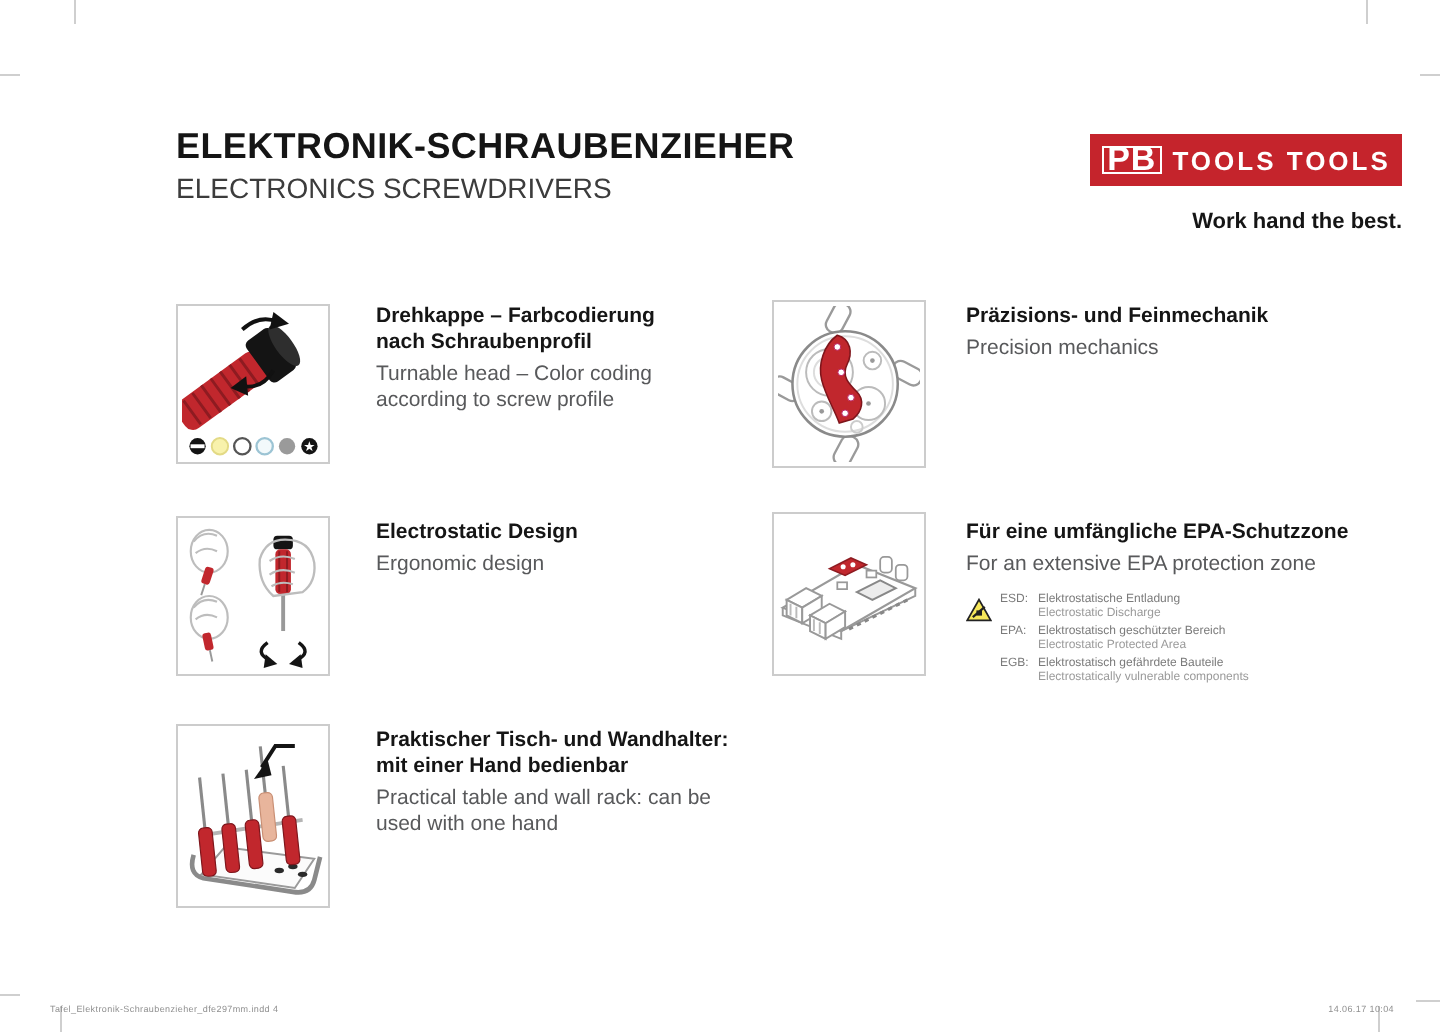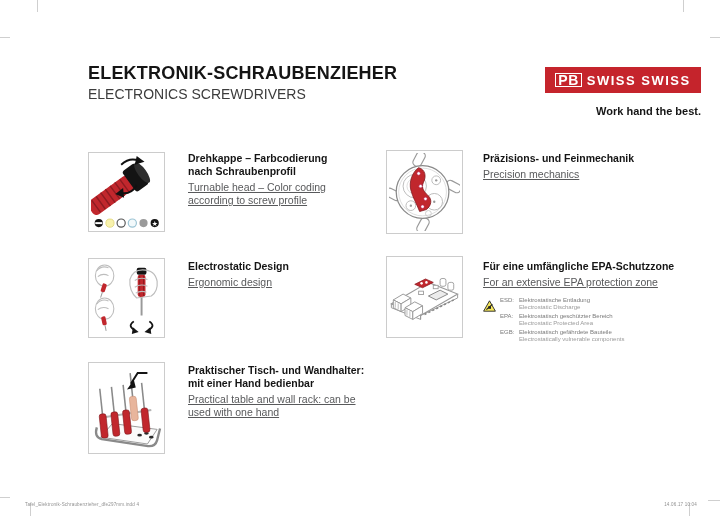--- a/index.html
+++ b/index.html
@@ -12,32 +12,32 @@
   .mk-v { width:1px; height:12px; }
   .mk-h { height:1px; width:10px; }
 
   
   .titles { position:absolute; left:88px; top:63px; }
   .title-de { font-size:18px; font-weight:bold; letter-spacing:.2px; color:#151515; line-height:21px; }
   .title-en { font-size:14px; font-weight:normal; color:#3c3c3c; line-height:21px; }
 
   .logo { position:absolute; left:545px; top:67px; width:156px; height:26px; background:#c5242c;
           display:flex; align-items:center; justify-content:center; gap:5px; }
-  .logo-pb { color:#fff; font-weight:bold; font-size:14px; letter-spacing:.5px;
+  .logo-pb { color:#fff; font-weight:bold; font-size:17px; letter-spacing:.5px;
              border:1.5px solid #fff; padding:0 2px; line-height:12px; }
   .logo-rest { color:#fff; font-weight:bold; font-size:13px; letter-spacing:1.5px; }
   .tagline { position:absolute; left:480px; top:105px; width:221px; text-align:right;
              font-size:11px; font-weight:bold; color:#151515; }
 
   
   .imgbox { position:absolute; border:1px solid #ccc; background:#fff; padding:2px; }
   .imgbox svg { width:100%; height:100%; display:block; }
   .ftext { position:absolute; }
   .fhead { font-size:10.5px; font-weight:bold; color:#151515; line-height:13px; white-space:pre-line; }
-  .fbody { font-size:10.5px; color:#58595b; line-height:13px; margin-top:3px; white-space:pre-line;text-decoration:underline; }
+  .fbody { font-size:10.5px; color:#58595b; line-height:13px; margin-top:3px; white-space:pre-line; }
 
   .f1-img { left:88px;  top:152px; width:77px; height:80px; }
   .f1-txt { left:188px; top:152px; width:190px; }
   .f2-img { left:386px; top:150px; width:77px; height:84px; }
   .f2-txt { left:483px; top:152px; width:220px; }
   .f3-img { left:88px;  top:258px; width:77px; height:80px; }
   .f3-txt { left:188px; top:260px; width:190px; }
   .f4-img { left:386px; top:256px; width:77px; height:82px; }
   .f4-txt { left:483px; top:260px; width:220px; }
   .f5-img { left:88px;  top:362px; width:77px; height:92px; }
@@ -72,21 +72,21 @@
   <div class="mark mk-v" style="right:30px; bottom:0; height:13px;"></div>
   <div class="mark mk-h" style="right:0; bottom:15px; width:12px;"></div>
 
   <div class="titles">
     <div class="title-de">ELEKTRONIK-SCHRAUBENZIEHER</div>
     <div class="title-en">ELECTRONICS SCREWDRIVERS</div>
   </div>
 
   <div class="logo">
     <span class="logo-pb">PB</span>
-    <span class="logo-rest">SWISS SWISS</span>
+    <span class="logo-rest">TOOLS TOOLS</span>
   </div>
   <div class="tagline">Work hand the best.</div>
 
   <div class="imgbox f1-img">
     <svg viewBox="0 0 73 76">
       <g transform="rotate(-36 30 34)">
         <rect x="-8" y="26" width="52" height="17" rx="5" fill="#c1272d"></rect>
         <path d="M-1 27 v15 M5 26.5 v16 M11 26 v17 M17 26 v17 M23 26 v17 M29 26 v17 M35 26.5 v16" stroke="#8e1b21" stroke-width="1.5" fill="none"></path>
         <rect x="41" y="21.5" width="16" height="26" rx="3" fill="#141414"></rect>
         <ellipse cx="57.5" cy="34.5" rx="4.5" ry="12.5" fill="#2e2e2e"></ellipse>

